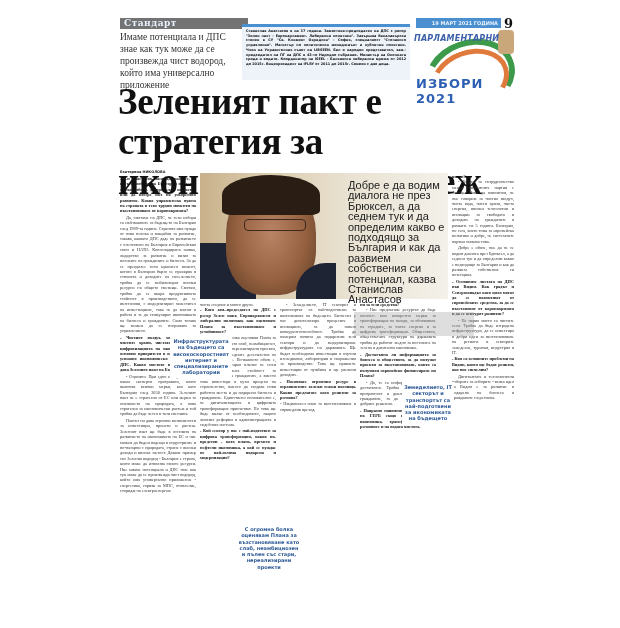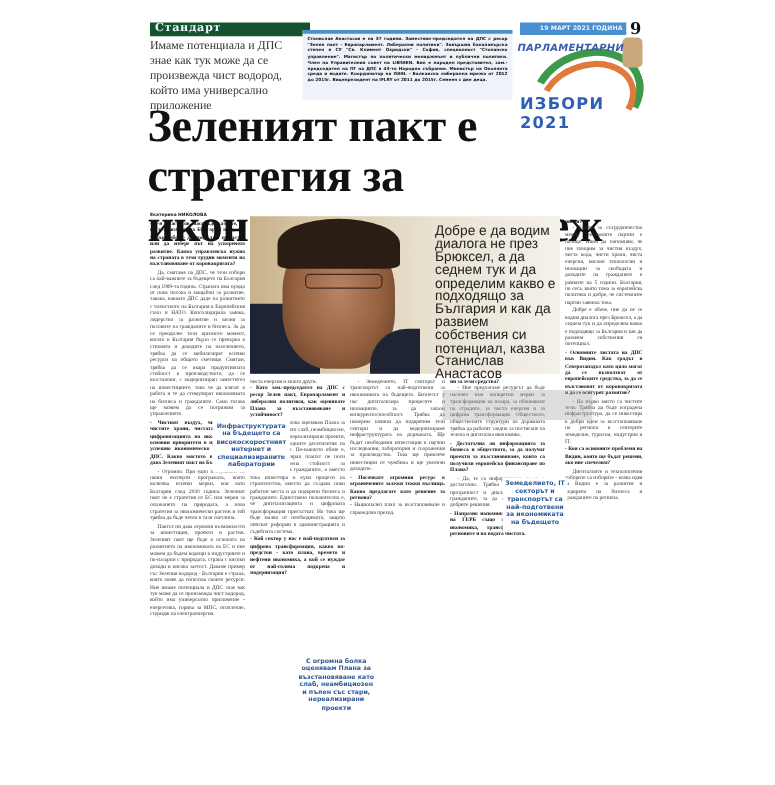--- a/index.html
+++ b/index.html
@@ -1,18 +1,18 @@
 <!DOCTYPE html>
 <html><head>
 <meta charset="utf-8">
 <style>
   html, body { margin:0; padding:0; background:#ffffff; }
   body { width:620px; height:628px; position:relative; overflow:hidden; font-family:"DejaVu Serif", serif; }
   .page { position:absolute; left:118px; top:16px; width:396px; height:600px; background:#fff; }
-  .masthead-bar { position:absolute; left:2px; top:2px; width:128px; height:11px; background:#14532d; }
+  .masthead-bar { position:absolute; left:2px; top:2px; width:128px; height:11px; background:#737373; }
   .masthead-bar span { color:#e9f2ff; font-family:"DejaVu Serif", serif; font-size:9px; font-weight:bold; letter-spacing:0.5px; position:absolute; left:4px; top:0px; line-height:11px; }
   .date-bar { position:absolute; left:298px; top:2px; width:85px; height:10px; background:#4a8fd0; }
   .date-bar span { position:absolute; right:3px; top:0; color:#eaf2ff; font-family:"DejaVu Sans", sans-serif; font-size:5px; font-weight:bold; line-height:10px; }
   .page-num { position:absolute; left:386px; top:0px; font-family:"DejaVu Serif", serif; font-size:13px; font-weight:bold; color:#111; }
   .teaser { position:absolute; left:2px; top:15px; width:120px; font-family:"Liberation Serif", serif; font-size:9.5px; line-height:12px; color:#333; }
   .bio { position:absolute; left:124px; top:8px; width:168px; height:56px; background:#eef3fa; border-top:3px solid #4a8fd0; font-family:"DejaVu Sans", sans-serif; font-size:3.4px; line-height:4.7px; color:#111; font-weight:bold; padding:2px 4px; box-sizing:border-box; text-align:justify; }
   .logo { position:absolute; left:296px; top:14px; width:100px; height:68px; }
   .logo .arc1 { position:absolute; left:10px; top:10px; width:80px; height:60px; border-radius:50%; border:6px solid #3d9a4a; border-bottom-color:transparent; border-left-color:transparent; transform:rotate(-20deg); }
   .logo .arc2 { position:absolute; left:16px; top:20px; width:70px; height:50px; border-radius:50%; border:5px solid #e07a3c; border-bottom-color:transparent; border-left-color:transparent; transform:rotate(-20deg); }
   .logo .top-text { position:absolute; left:0; top:4px; font-family:"DejaVu Sans", sans-serif; font-size:8px; font-weight:bold; color:#3b5fa8; letter-spacing:0.2px; font-style:italic; }

